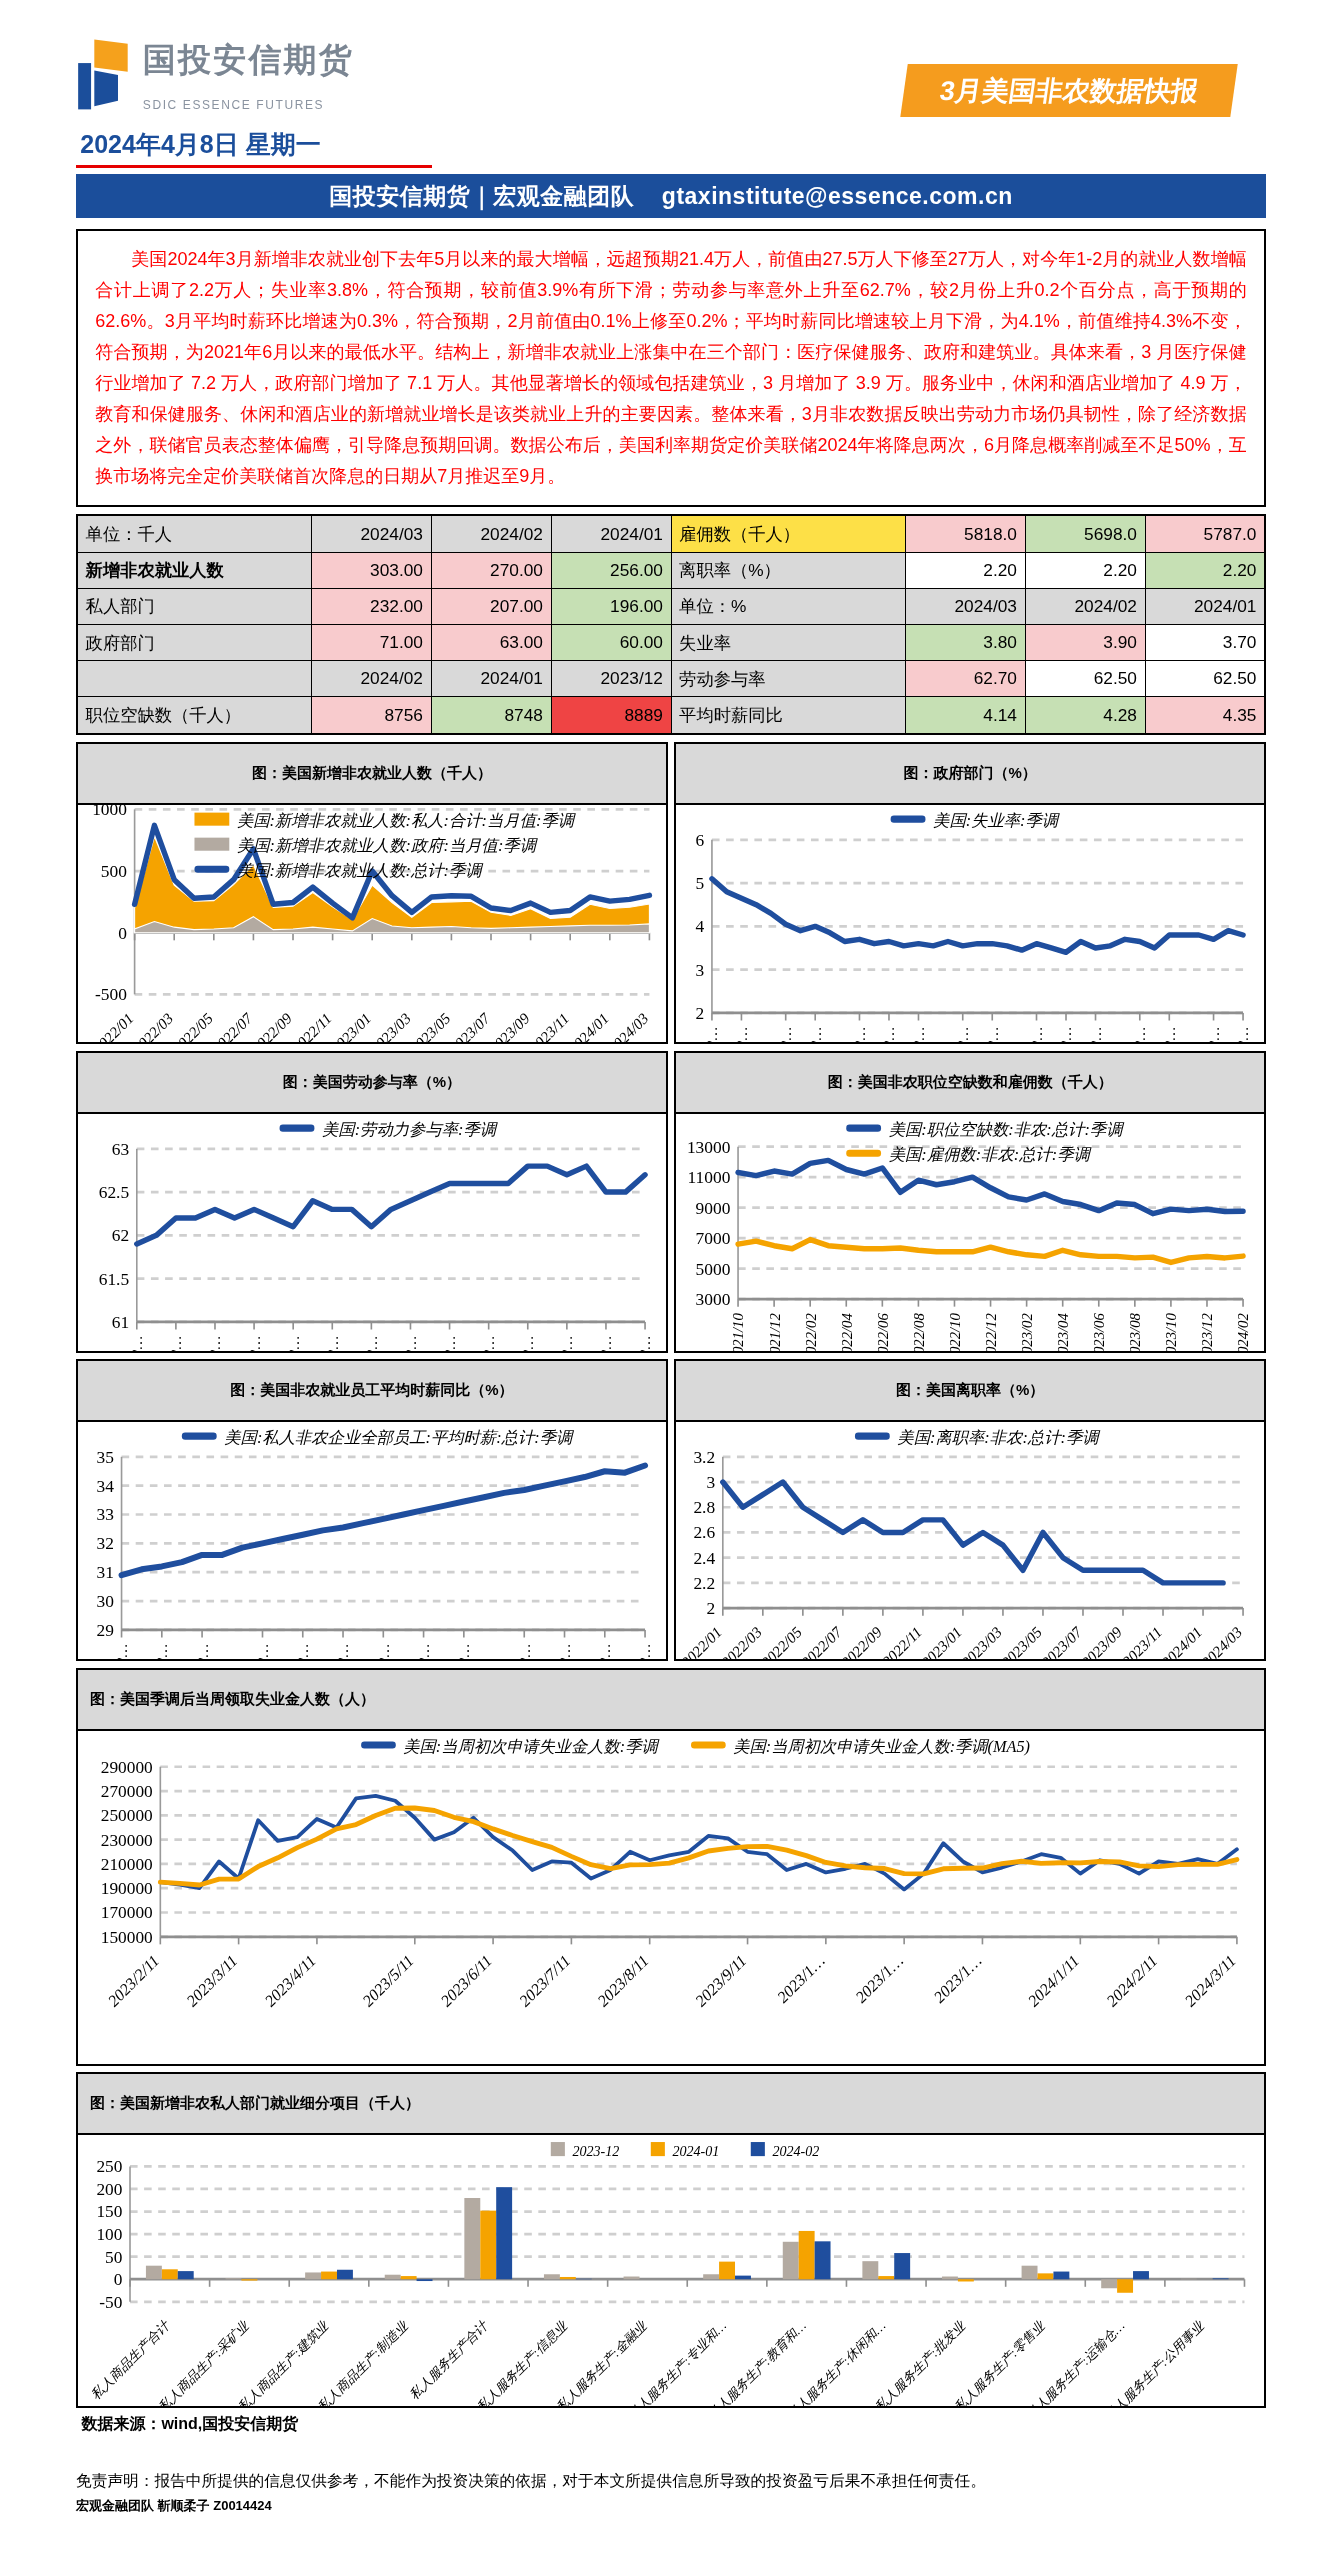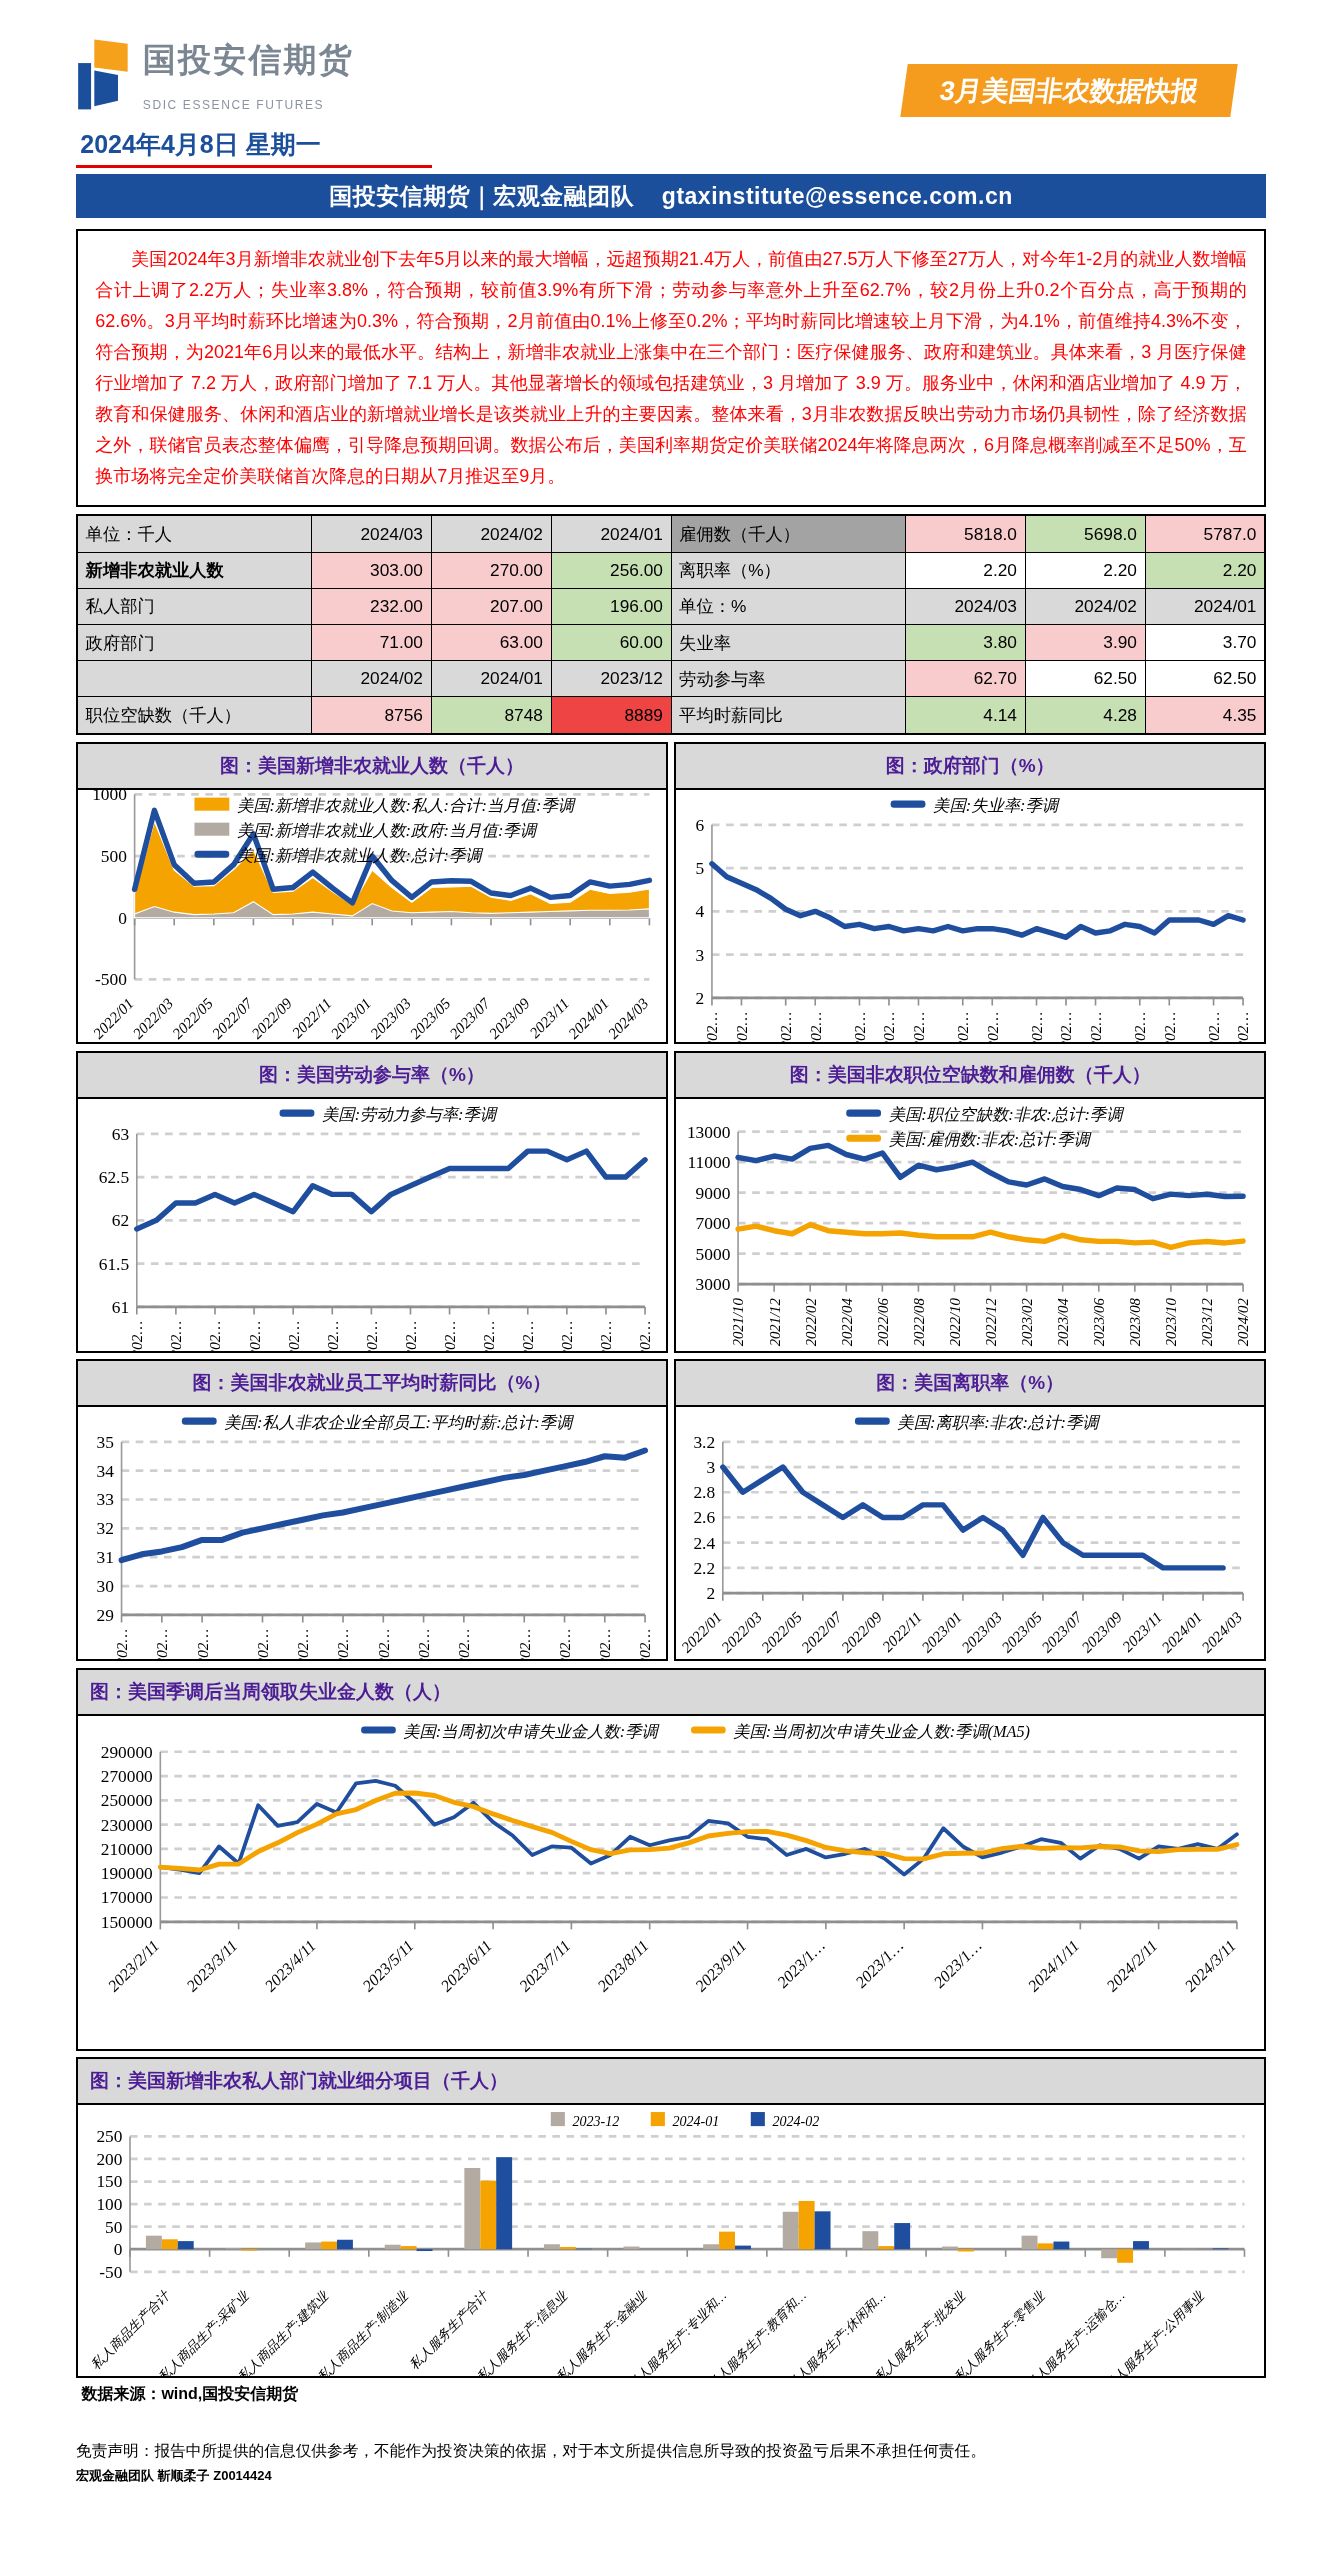--- a/index.html
+++ b/index.html
@@ -26,22 +26,22 @@
   table.data td{border:1.1px solid #000;height:33px;padding:1.1px 7.6px;text-align:right;
                 overflow:hidden;white-space:nowrap;}
   table.data td.l{text-align:left;}
   table.data td.b{font-weight:bold;}
   
   #charts{margin-top:7.6px;}
   .chart-row{display:flex;gap:6.5px;margin-bottom:6.5px;}
   .chart-box{border:2.2px solid #000;box-sizing:border-box;overflow:hidden;background:#fff;}
   .chart-box.half{flex:1;height:302px;}
   .chart-box.full{width:100%;margin-bottom:6px;}
-  .ct{background:#D9D9D9;border-bottom:2.2px solid #000;font-weight:bold;font-size:19px;
-      padding:9px 0;text-align:center;color:#4c1d95;}
+  .ct{background:#D9D9D9;border-bottom:2.2px solid #000;font-weight:bold;font-size:15px;
+      padding:20px 0;text-align:center;color:#000000;}
   .ct.left{text-align:left;padding-left:12px;}
   .chart-box svg{display:block;width:100%;}
   
   .source{font-size:16px;font-weight:bold;margin:2.2px 0 0 5.4px;color:#000;}
   .disclaimer{font-size:15.7px;color:#000;margin-top:36px;}
   .team{font-size:13px;color:#000;margin-top:5.4px;font-weight:bold;}
 </style>
 </head>
 <body>
 
@@ -87,21 +87,21 @@
         <col style="width:120px">
         <col style="width:120px">
         <col style="width:120px">
     </colgroup>
     <tbody id="tbody">
         <tr>
           <td class="l" style="background: rgb(217, 217, 217);">单位：千人</td>
           <td style="background: rgb(217, 217, 217);">2024/03</td>
           <td style="background: rgb(217, 217, 217);">2024/02</td>
           <td style="background: rgb(217, 217, 217);">2024/01</td>
-          <td class="l" style="background: #a3a3a3;">雇佣数（千人）</td>
+          <td class="l" style="background: #fde047;">雇佣数（千人）</td>
           <td style="background: rgb(248, 203, 205);">5818.0</td>
           <td style="background: rgb(198, 224, 180);">5698.0</td>
           <td style="background: rgb(248, 203, 205);">5787.0</td>
         </tr>
         <tr>
           <td class="l b" style="background: rgb(217, 217, 217);">新增非农就业人数</td>
           <td style="background: rgb(248, 203, 205);">303.00</td>
           <td style="background: rgb(248, 203, 205);">270.00</td>
           <td style="background: rgb(198, 224, 180);">256.00</td>
           <td class="l" style="background: rgb(217, 217, 217);">离职率（%）</td>

